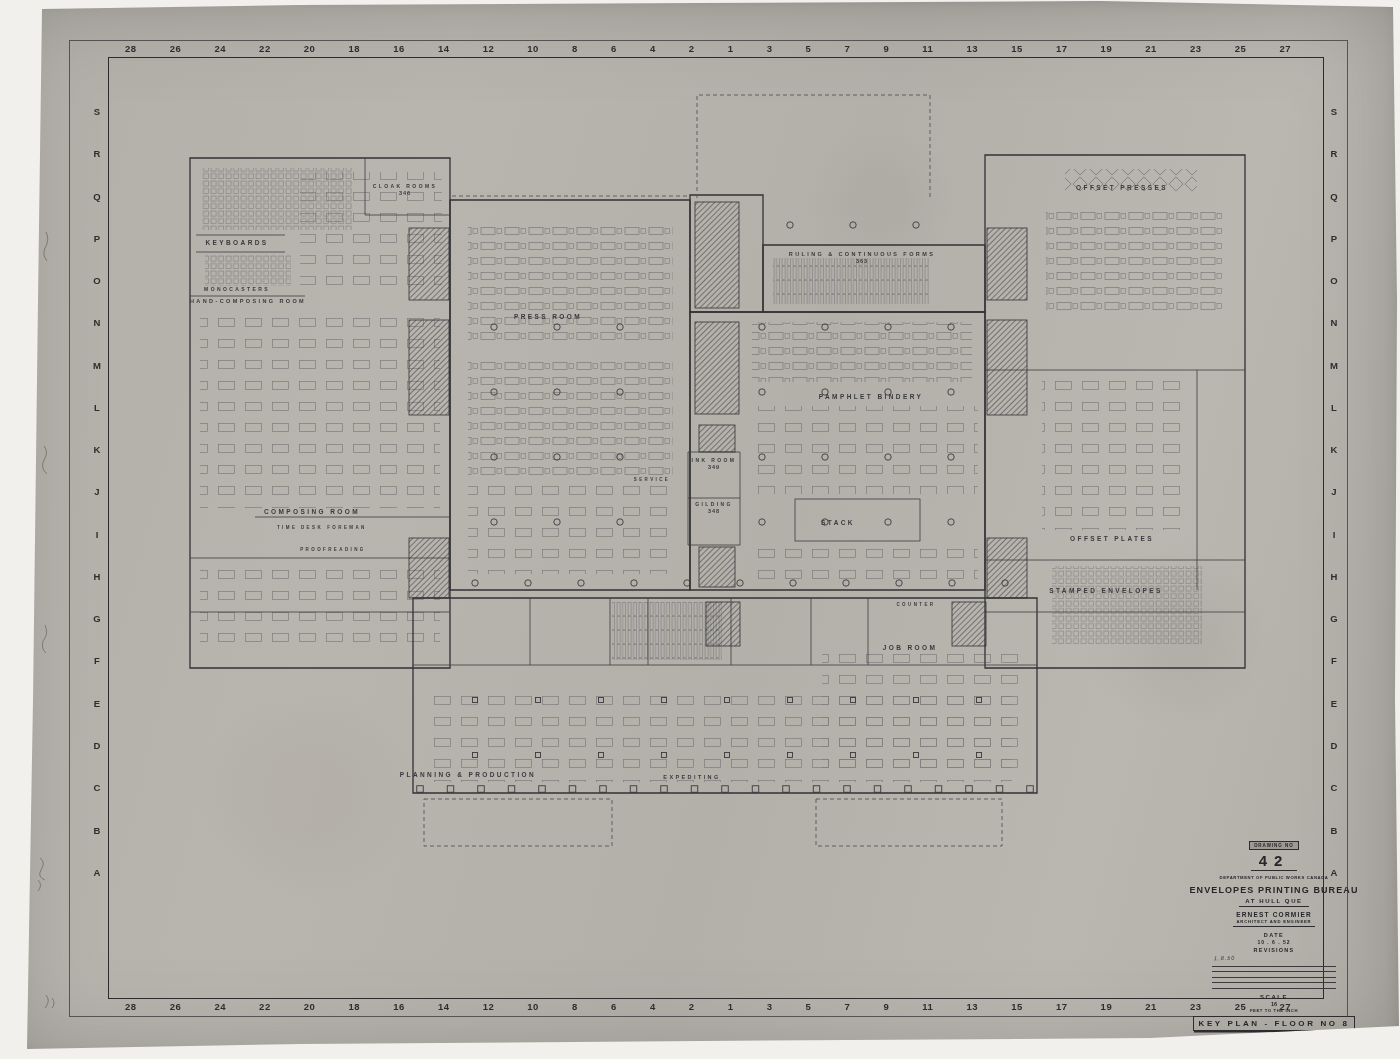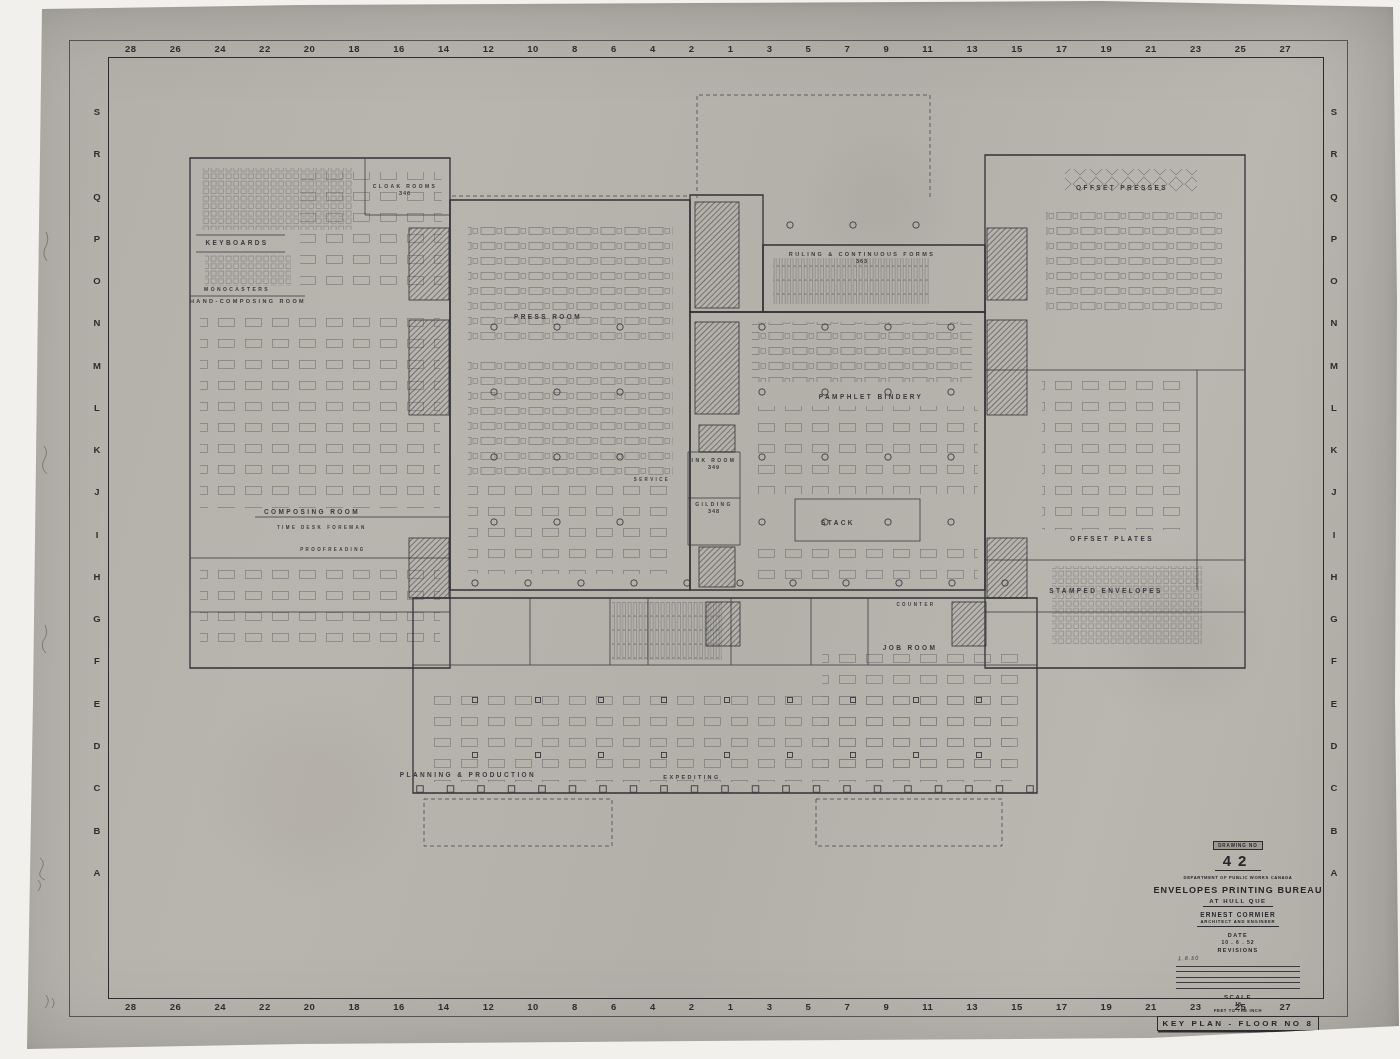--- a/index.html
+++ b/index.html
@@ -46,21 +46,21 @@
   .room-label{
     position:absolute;transform:translate(-50%,-50%);
     display:flex;flex-direction:column;align-items:center;gap:1px;
     font-size:6.5px;font-weight:bold;letter-spacing:2.4px;
     color:#3a3a3e;white-space:nowrap;text-transform:uppercase;
   }
   .room-label .room-number{font-size:5.5px;letter-spacing:1px;}
 
   
   #title-block{
-    position:absolute;left:1176px;top:841px;width:124px;
+    position:absolute;left:1212px;top:841px;width:124px;
     display:flex;flex-direction:column;align-items:center;
     color:#26262a;text-align:center;
   }
   .tb-drawno-box{border:1px solid #2c2c2f;background:#9d9a93;padding:1px 4px;font-size:4.5px;font-weight:bold;letter-spacing:1px;}
   .tb-no{font-size:15px;font-weight:bold;letter-spacing:7px;margin-top:2px;border-bottom:1px solid #2c2c2f;padding:0 8px 1px 8px;}
   .tb-dept{font-size:4.2px;font-weight:bold;letter-spacing:.6px;margin-top:4px;}
   .tb-title{font-size:9px;font-weight:bold;letter-spacing:1.1px;margin-top:5px;white-space:nowrap;}
   .tb-loc{font-size:6px;font-weight:bold;letter-spacing:1.6px;margin-top:3px;border-bottom:1.4px solid #2c2c2f;padding:0 6px 2px 6px;}
   .tb-arch{font-size:6.5px;font-weight:bold;letter-spacing:1.2px;margin-top:4px;}
   .tb-archsub{font-size:4.2px;font-weight:bold;letter-spacing:.8px;margin-top:1px;border-bottom:1.2px solid #2c2c2f;padding:0 4px 2px 4px;}

